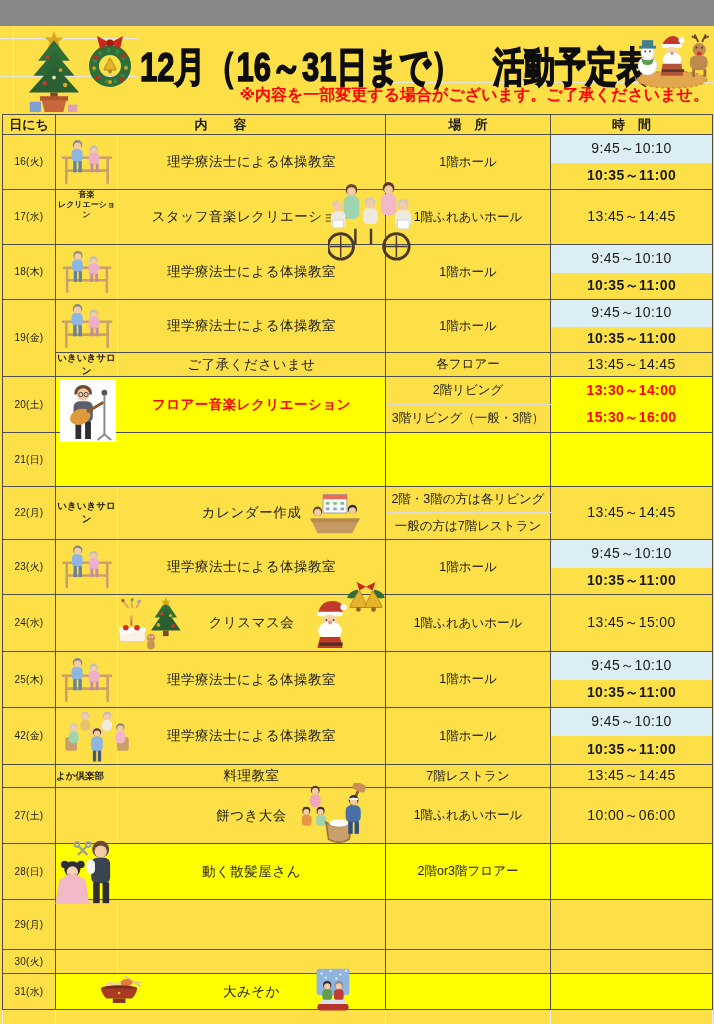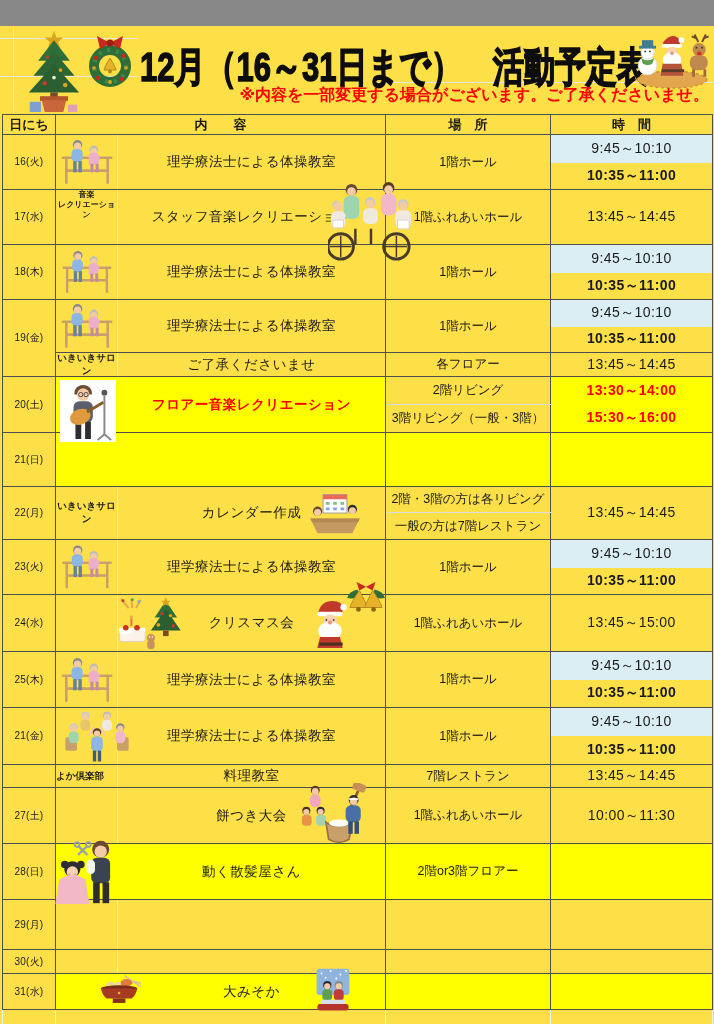--- a/index.html
+++ b/index.html
@@ -530,21 +530,21 @@
         <span class="ctext">理学療法士による体操教室</span>
       </td>
       <td class="place" rowspan="2">1階ホール</td>
       <td class="time hl-blue nb">9:45～10:10</td>
     </tr>
     <tr style="height:28px">
           <td class="time nt">10:35～11:00</td>
         </tr>
 
     <tr style="height:28px">
-      <td class="date" rowspan="2">21(金)</td>
+      <td class="date" rowspan="2">42(金)</td>
       <td class="content" rowspan="2">
         <div class="zline"></div>
         <svg class="ic" style="left:5px;top:1px;width:72px;height:55px">
               <use href="#sym-group"></use>
             </svg>
         <span class="ctext">理学療法士による体操教室</span>
       </td>
       <td class="place" rowspan="2">1階ホール</td>
       <td class="time hl-blue nb">9:45～10:10</td>
     </tr>
@@ -566,21 +566,21 @@
     <tr style="height:56px">
       <td class="date">27(土)</td>
       <td class="content">
         <div class="zline"></div>
         <span class="ctext">餅つき大会</span>
         <svg class="ic" style="left:240px;top:-5px;width:76px;height:66px">
               <use href="#sym-mochi"></use>
             </svg>
       </td>
       <td class="place">1階ふれあいホール</td>
-      <td class="time">10:00～11:30</td>
+      <td class="time">10:00～06:00</td>
     </tr>
 
     <tr style="height:56px">
       <td class="date">28(日)</td>
       <td class="content bg-y">
         <svg class="ic" style="left:-2px;top:-6px;width:82px;height:68px">
               <use href="#sym-barber"></use>
             </svg>
         <span class="ctext">動く散髪屋さん</span>
       </td>

